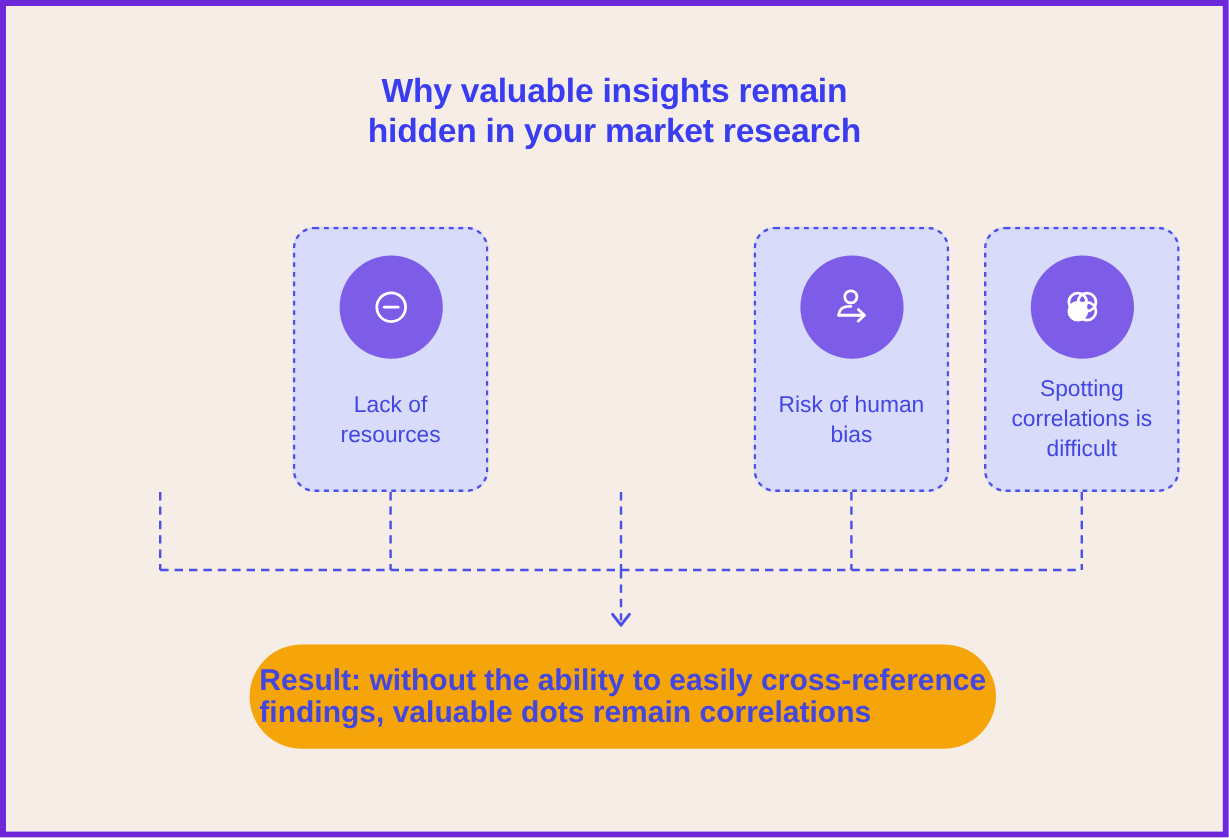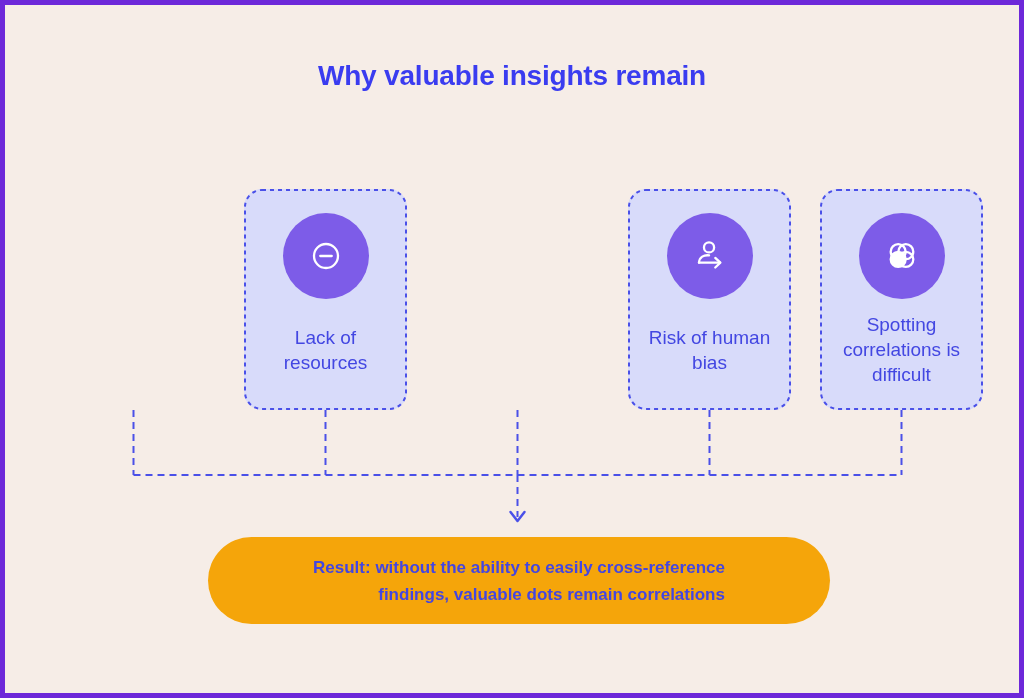--- a/index.html
+++ b/index.html
@@ -84,34 +84,35 @@
     top: 532px;
     width: 622px;
     height: 87px;
     border-radius: 44px;
     background: #f5a50a;
     display: flex;
     align-items: center;
     justify-content: center;
   }
   .result-text {
-    text-align: right;
-    font-size: 17px;
+    text-align: left;
+    font-size: 25px;
     line-height: 27px;
     font-weight: 700;
     color: #4446e0;
   }
 </style>
 </head>
 <body>
 
 <div class="frame">
 
   <h1 class="title">
     <div>Why valuable insights remain</div>
+    <div>hidden in your market research</div>
   </h1>
 
 
   <div class="card" style="left:239px">
     <svg class="card-border" width="163" height="221">
       <rect x="1" y="1" width="161" height="219" rx="17" fill="none" stroke="#4a50e8" stroke-width="2" stroke-dasharray="4 4"></rect>
     </svg>
     <div class="icon-circle">
       <svg width="46" height="46" viewBox="0 0 48 48" fill="none" stroke="#ffffff" stroke-width="2.4" stroke-linecap="round">
         <circle cx="24" cy="24" r="12.5"></circle>

